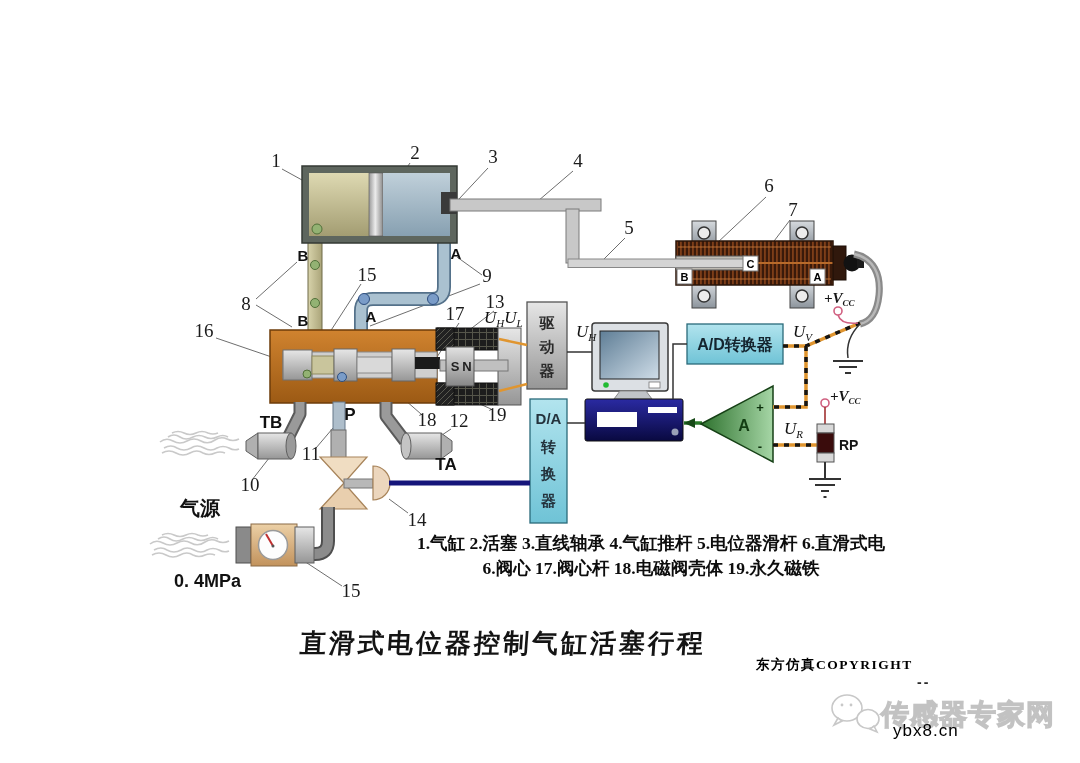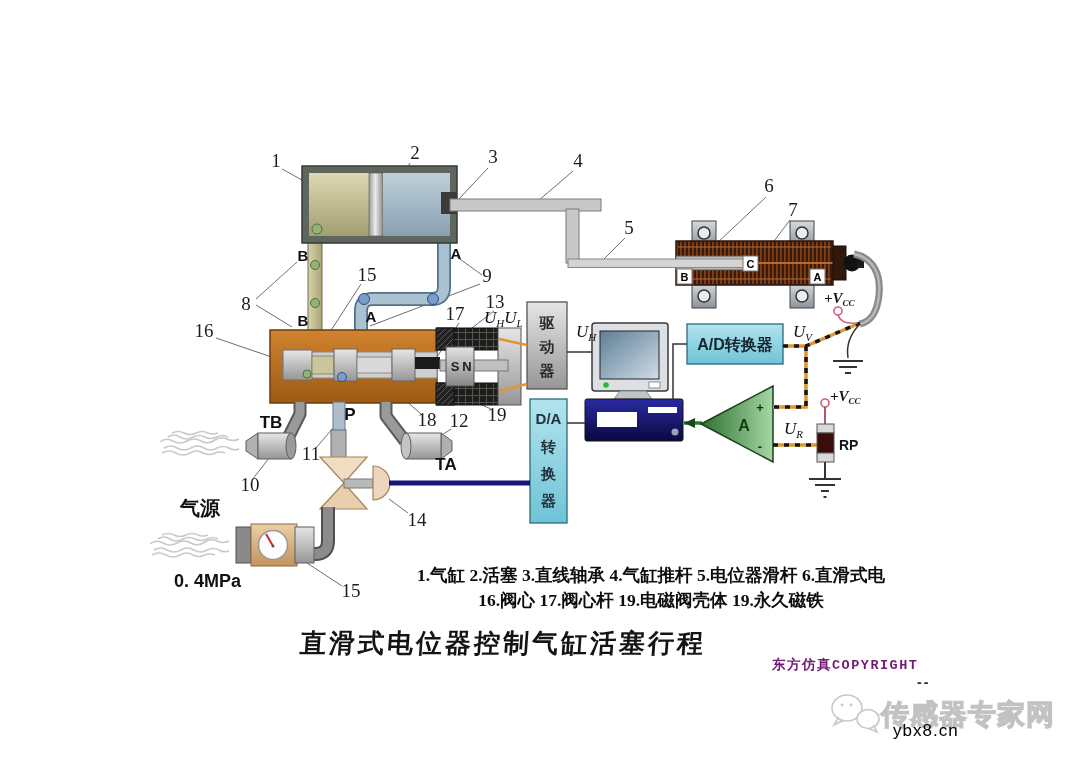--- a/index.html
+++ b/index.html
@@ -18,26 +18,26 @@
   .drvtxt{font:700 15px "Liberation Sans",sans-serif;fill:#2a2a2a;text-anchor:middle;}
   .term{font:700 11px "Liberation Sans",sans-serif;fill:#000;text-anchor:middle;}
   .sn{font:700 13px "Liberation Sans",sans-serif;fill:#222;text-anchor:middle;}
   .amptxt{font:700 16px "Liberation Sans",sans-serif;fill:#123d12;text-anchor:middle;}
   .ampsign{font:700 13px "Liberation Sans",sans-serif;fill:#0c300c;text-anchor:middle;}
   .rptxt{font:700 14px "Liberation Sans",sans-serif;fill:#151515;}
   .cnlabel{font:700 20px "Liberation Serif",serif;fill:#111;}
   .mpa{font:700 18px "Liberation Sans",sans-serif;fill:#111;}
   .caption{position:absolute;left:393px;top:531px;width:516px;text-align:center;
            font-family:"Liberation Serif",serif;font-weight:700;font-size:17.5px;
-           line-height:24.5px;color:#0d0d0d;white-space:nowrap;margin-top:32px;}
+           line-height:24.5px;color:#0d0d0d;white-space:nowrap;}
   .title{position:absolute;left:300px;top:626px;width:420px;font-family:"Liberation Serif",serif;
          font-weight:700;font-size:26px;letter-spacing:3px;color:#141414;white-space:nowrap;
          transform:skewX(-4deg);}
-  .copyright{position:absolute;left:772px;top:656px;font-family:Liberation Mono, monospace;
-             font-weight:700;font-size:13.5px;letter-spacing:1.5px;color:#701a75;white-space:nowrap;}
+  .copyright{position:absolute;left:756px;top:656px;font-family:Liberation Serif, serif;
+             font-weight:700;font-size:13.5px;letter-spacing:1.5px;color:#000000;white-space:nowrap;}
   .wm-dashes{position:absolute;left:917px;top:674px;font-weight:700;font-size:14px;color:#2a2a2a;
              letter-spacing:2px;}
   .wm-name{position:absolute;left:881px;top:696px;font-weight:700;font-size:28px;letter-spacing:1px;
            color:#ffffff;-webkit-text-stroke:1.2px #c2c2c2;text-shadow:0 0 1px #cfcfcf;white-space:nowrap;}
   .wm-url{position:absolute;left:893px;top:721px;font-weight:400;font-size:17px;letter-spacing:1px;
           color:#000;white-space:nowrap;}
 </style>
 </head>
 <body>
 
@@ -413,21 +413,21 @@
     <path d="M838,718 l-4,7 l8,-4 z"></path>
     <ellipse cx="868" cy="719" rx="11" ry="9.5"></ellipse>
     <path d="M874,726 l3,6 l-7,-3 z"></path>
     <circle cx="842" cy="705" r="1.4" fill="#c8c8c8" stroke="none"></circle>
     <circle cx="851" cy="705" r="1.4" fill="#c8c8c8" stroke="none"></circle>
   </g>
 </svg>
 
 <div class="caption">
   <div>1.气缸 2.活塞 3.直线轴承 4.气缸推杆 5.电位器滑杆 6.直滑式电</div>
-  <div>16.阀心 17.阀心杆 19.电磁阀壳体 19.永久磁铁</div>
+  <div>6.阀心 17.阀心杆 18.电磁阀壳体 19.永久磁铁</div>
 </div>
 
 <div class="title">直滑式电位器控制气缸活塞行程</div>
 <div class="copyright">东方仿真COPYRIGHT</div>
 
 <div class="wm-dashes">--</div>
 <div class="wm-name">传感器专家网</div>
 <div class="wm-url">ybx8.cn</div>
 </div>
 

